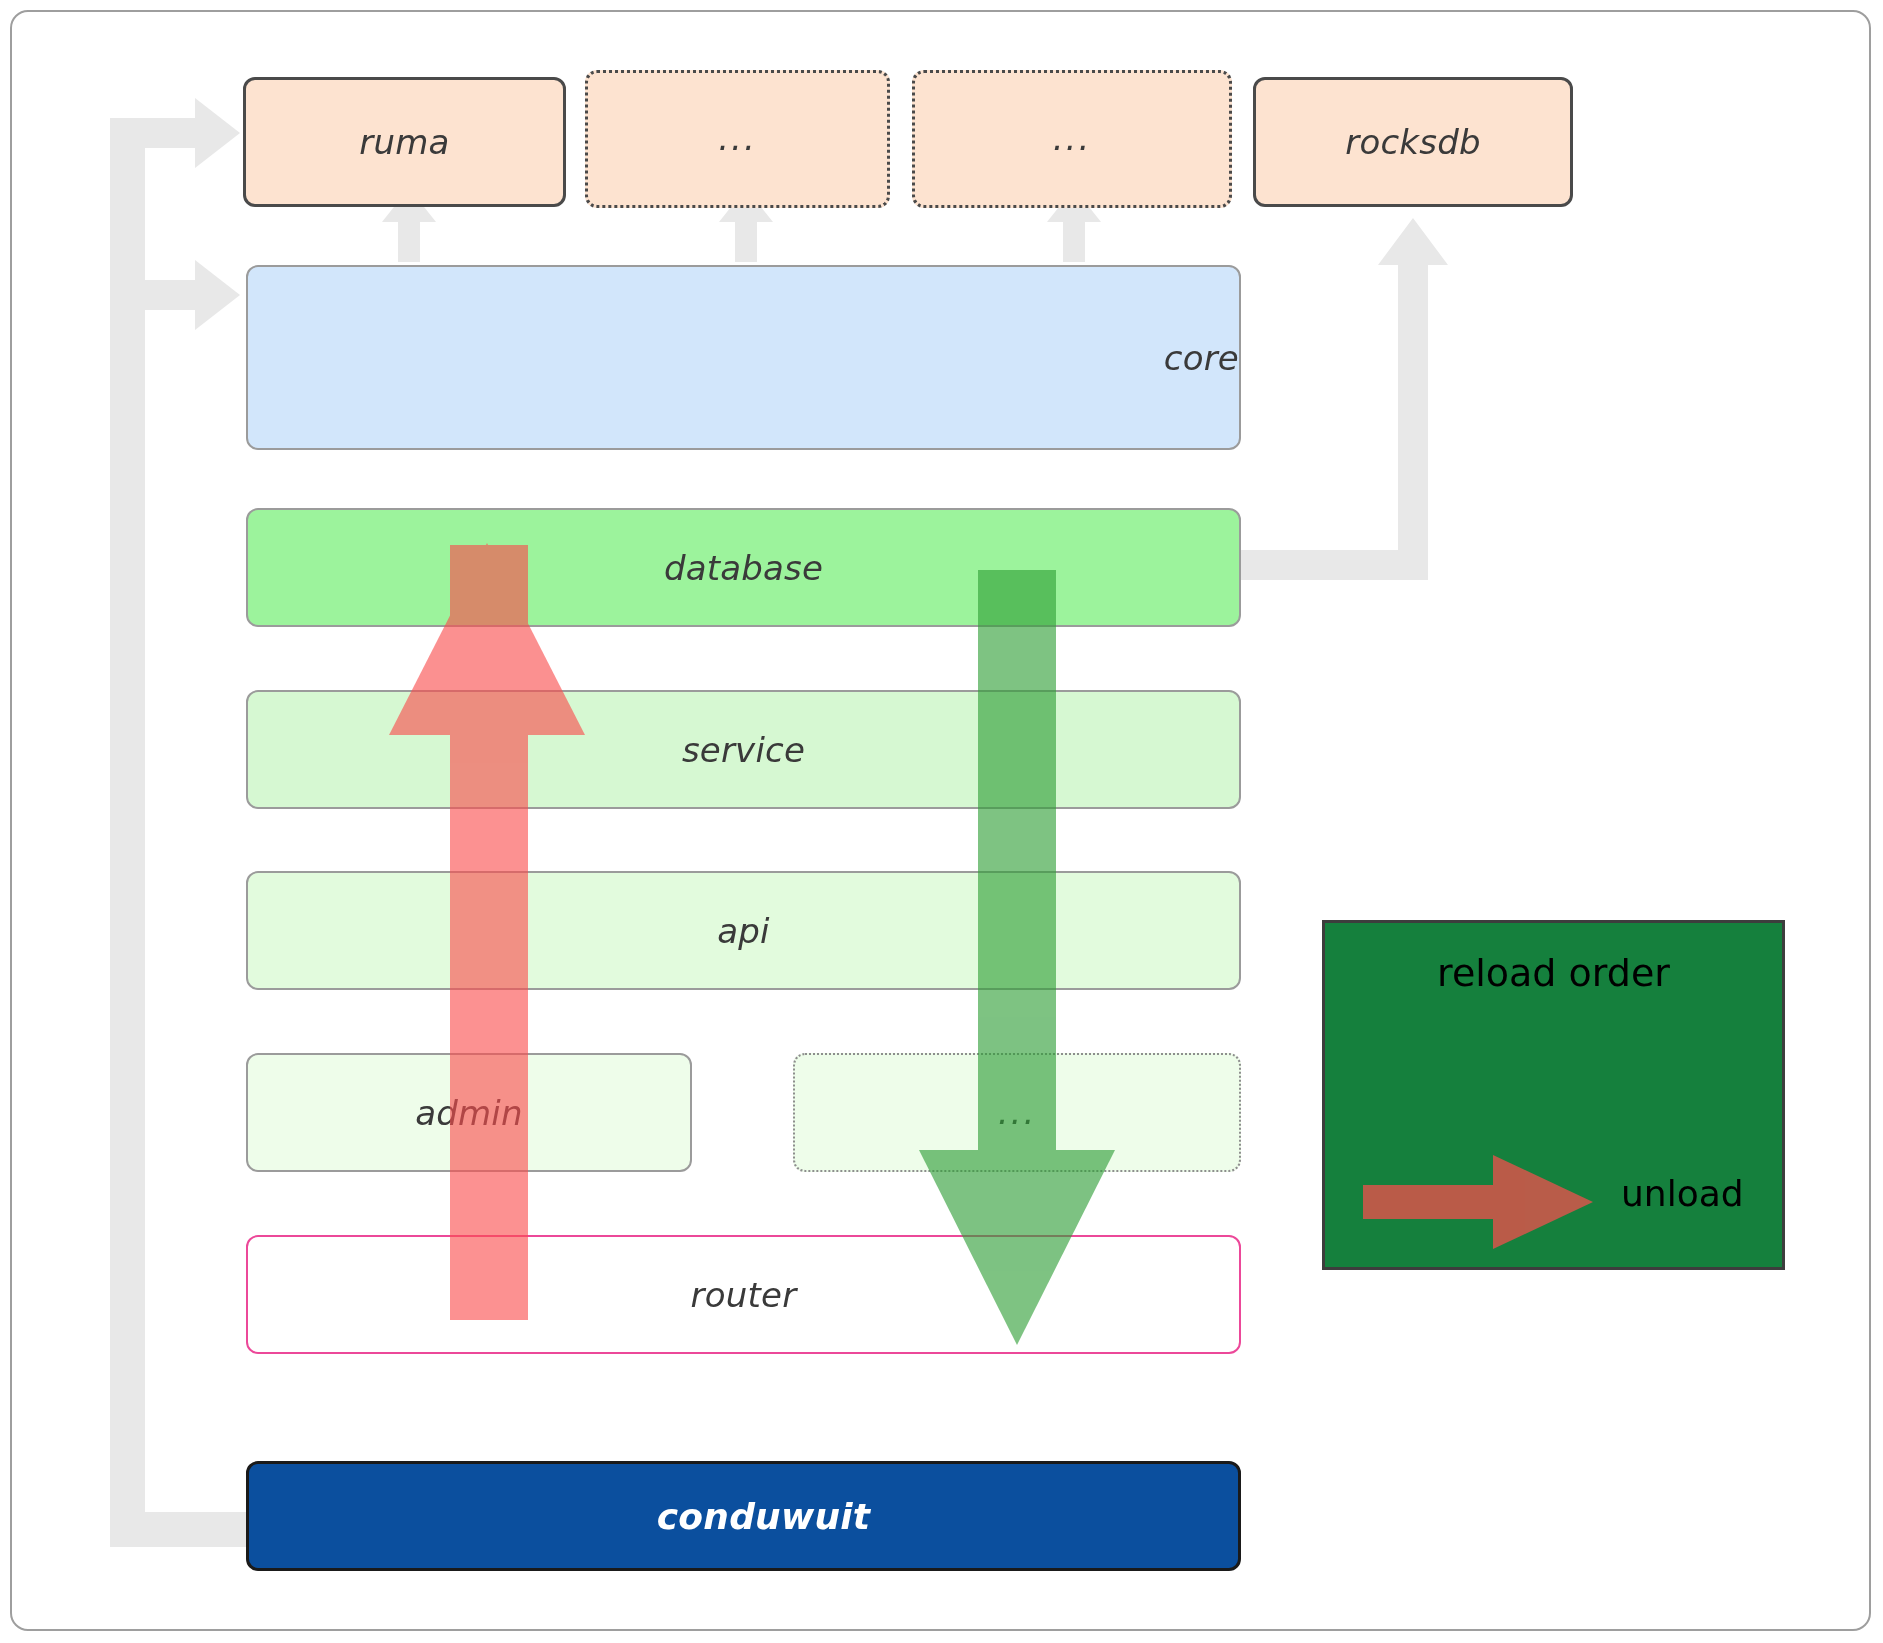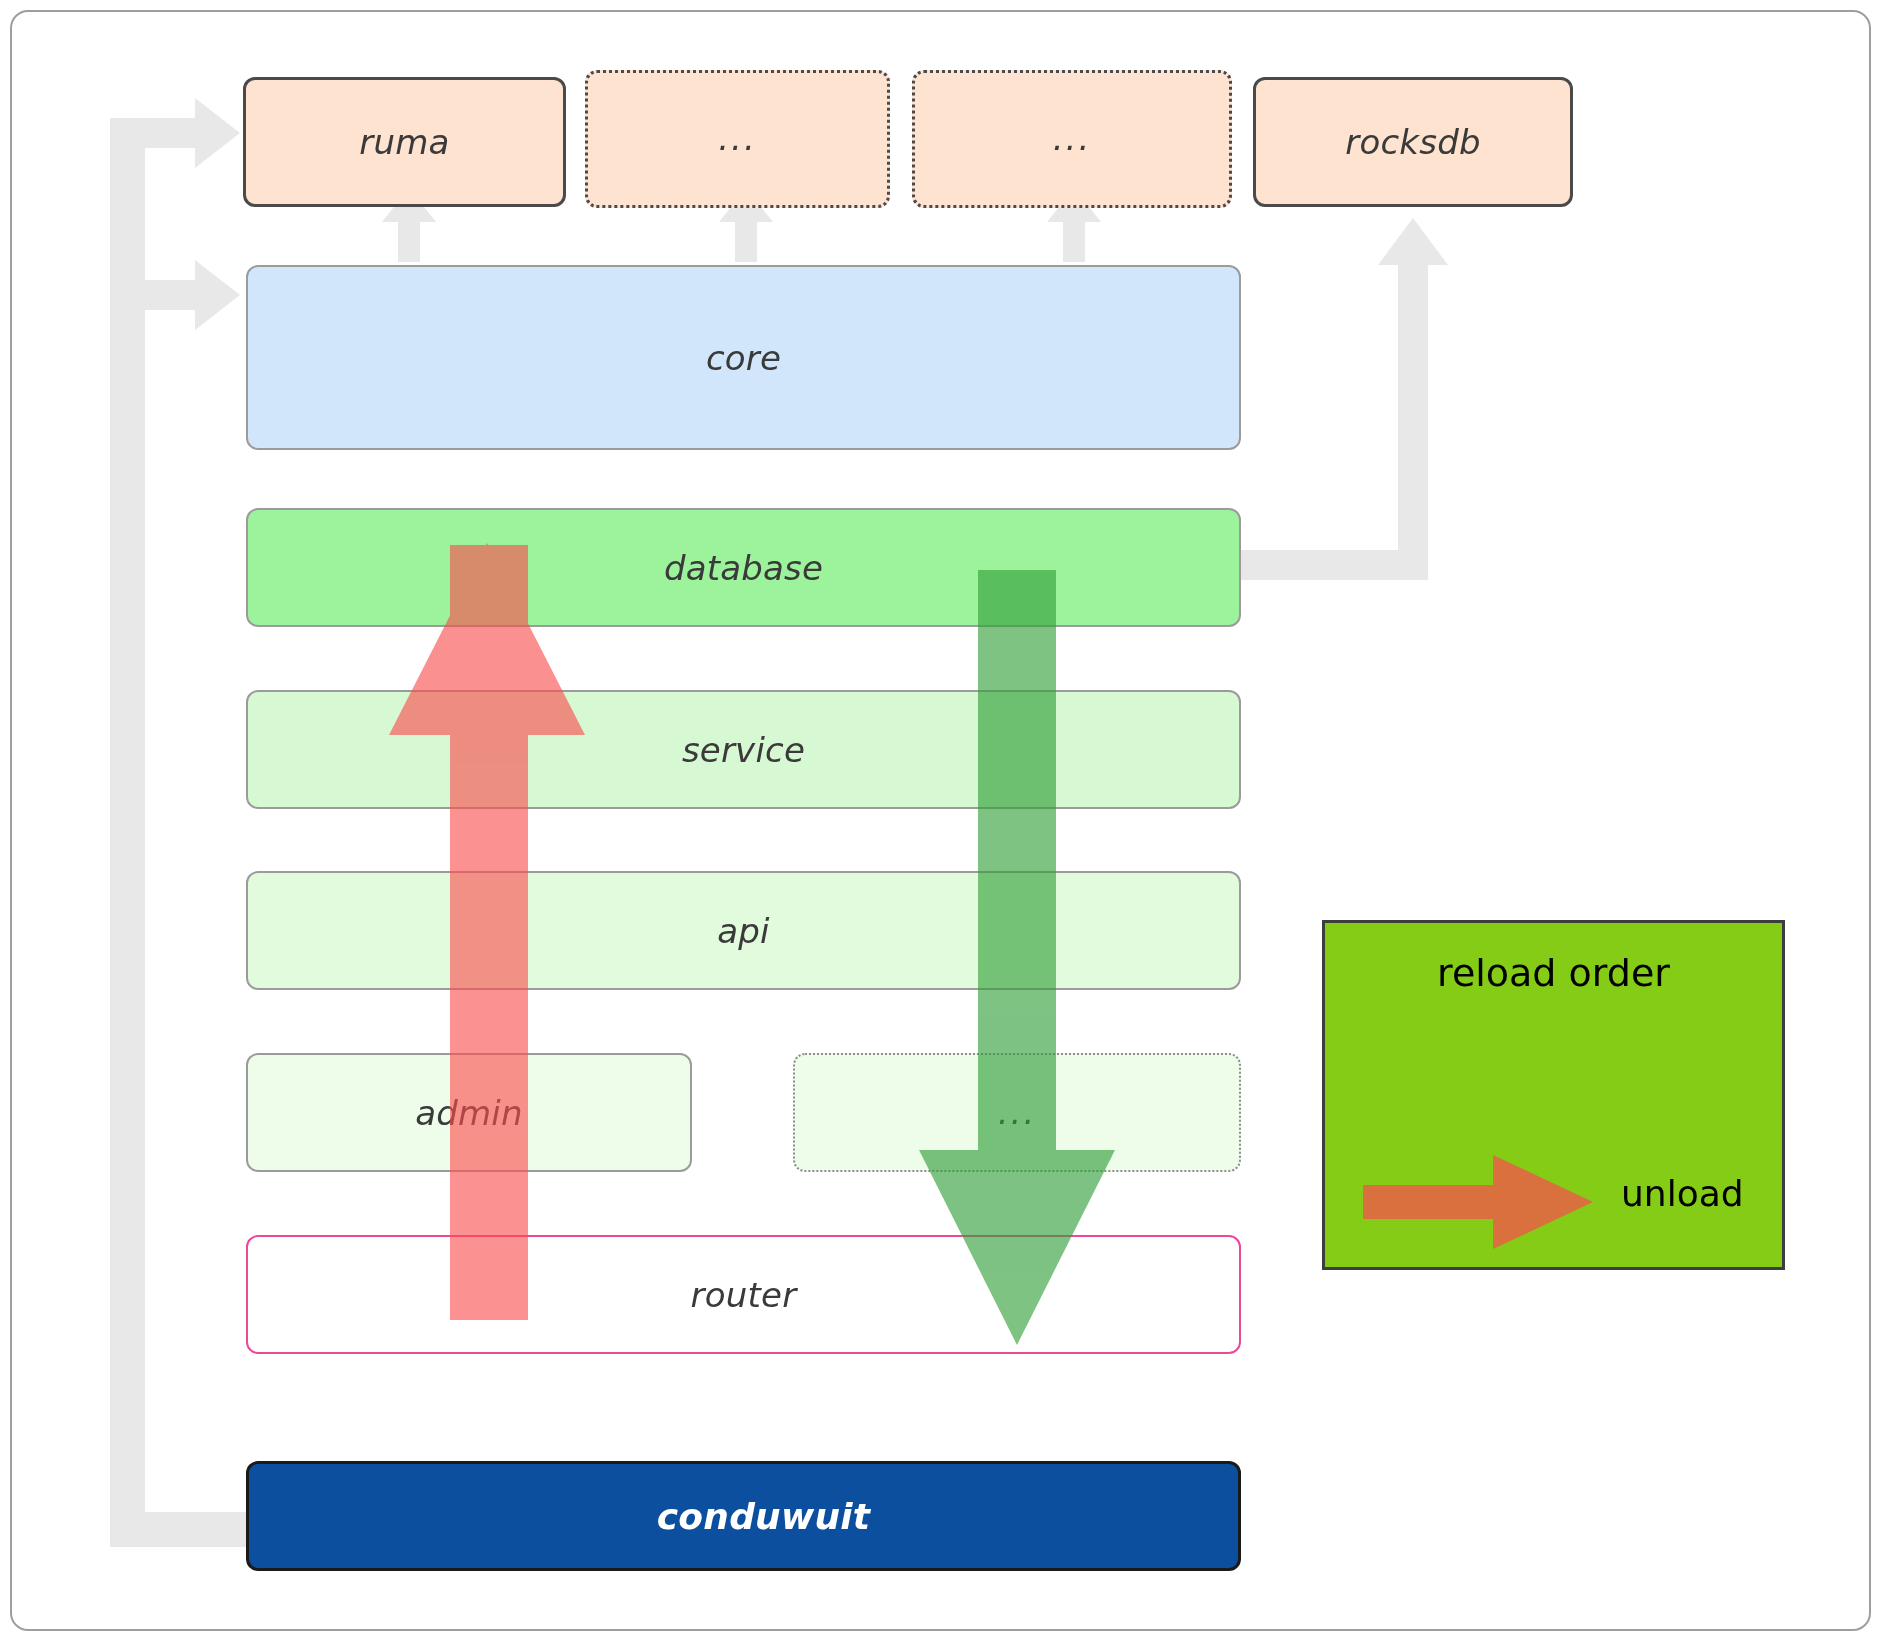--- a/index.html
+++ b/index.html
@@ -102,21 +102,21 @@
   svg#connectors { z-index: 2; }
   svg#bigarrows  { z-index: 9; }
 
   
   .legend {
     position: absolute;
     left: 1322px;
     top: 920px;
     width: 463px;
     height: 350px;
-    background: #84cc16;
+    background: #15803d;
     border: 3px solid #3d3d3d;
     box-sizing: border-box;
     z-index: 7;
   }
   .legend-title {
     position: absolute;
     top: 28px;
     left: 0;
     width: 100%;
     text-align: center;
@@ -181,21 +181,21 @@
   </div>
 
   <div class="node dotted-orange" style="left:912px; top:70px; width:320px; height:138px;">
     <span class="dots-label">...</span>
   </div>
 
   <div class="node solid-orange" style="left:1253px; top:77px; width:320px; height:130px;">
     <span>rocksdb</span>
   </div>
 
-  <div class="node blue-core" style="left:246px; top:265px; width:995px; height:185px;">
+  <div class="node blue-core" style="left:246px; top:265px; width:995px; height:185px;justify-content:flex-end;">
     <span>core</span>
   </div>
 
   <div class="node green1" style="left:246px; top:508px; width:995px; height:119px;">
     <span>database</span>
   </div>
 
   <div class="node green2" style="left:246px; top:690px; width:995px; height:119px;">
     <span>service</span>
   </div>

